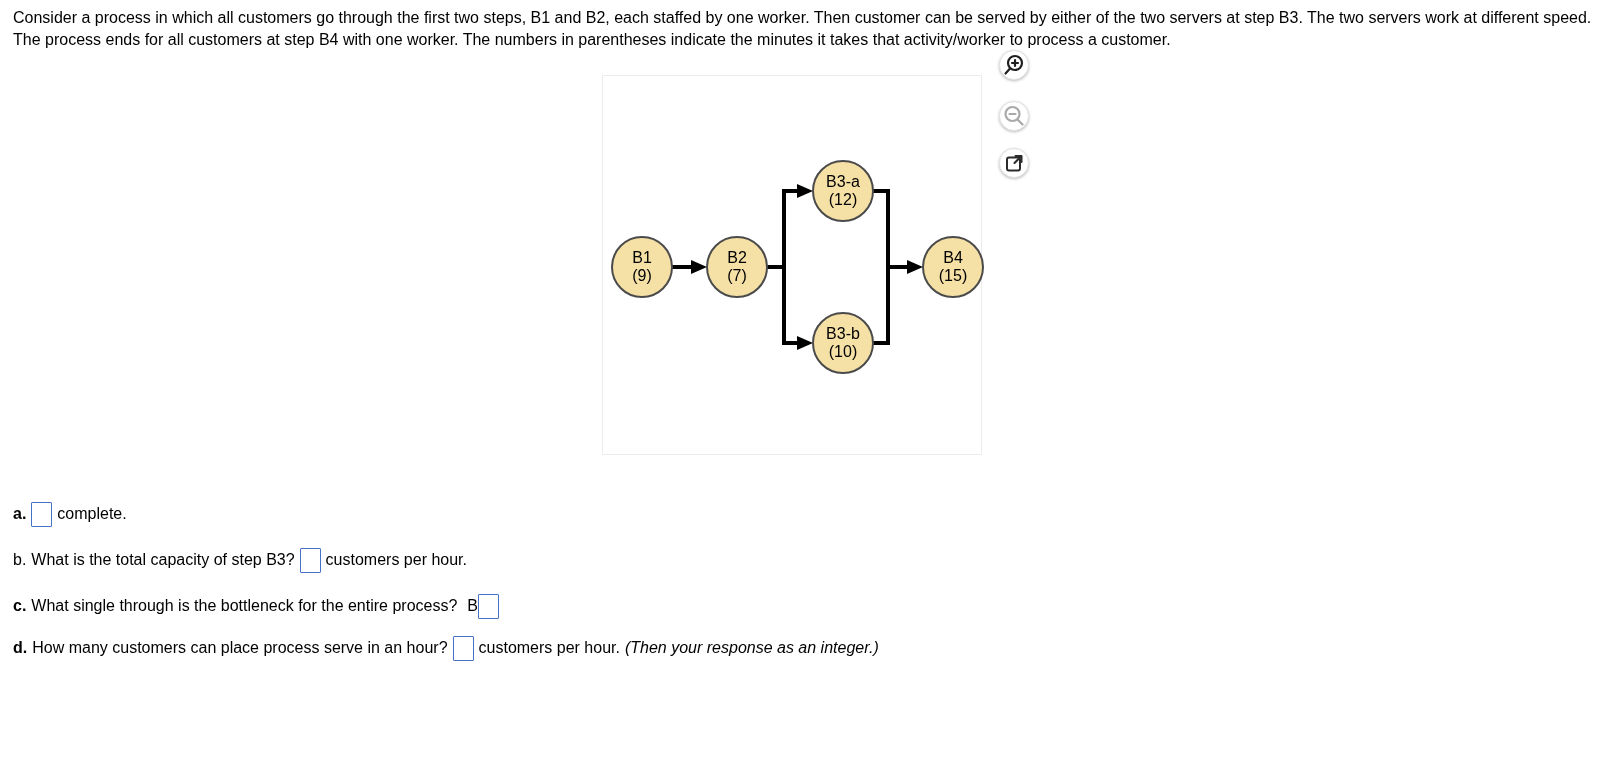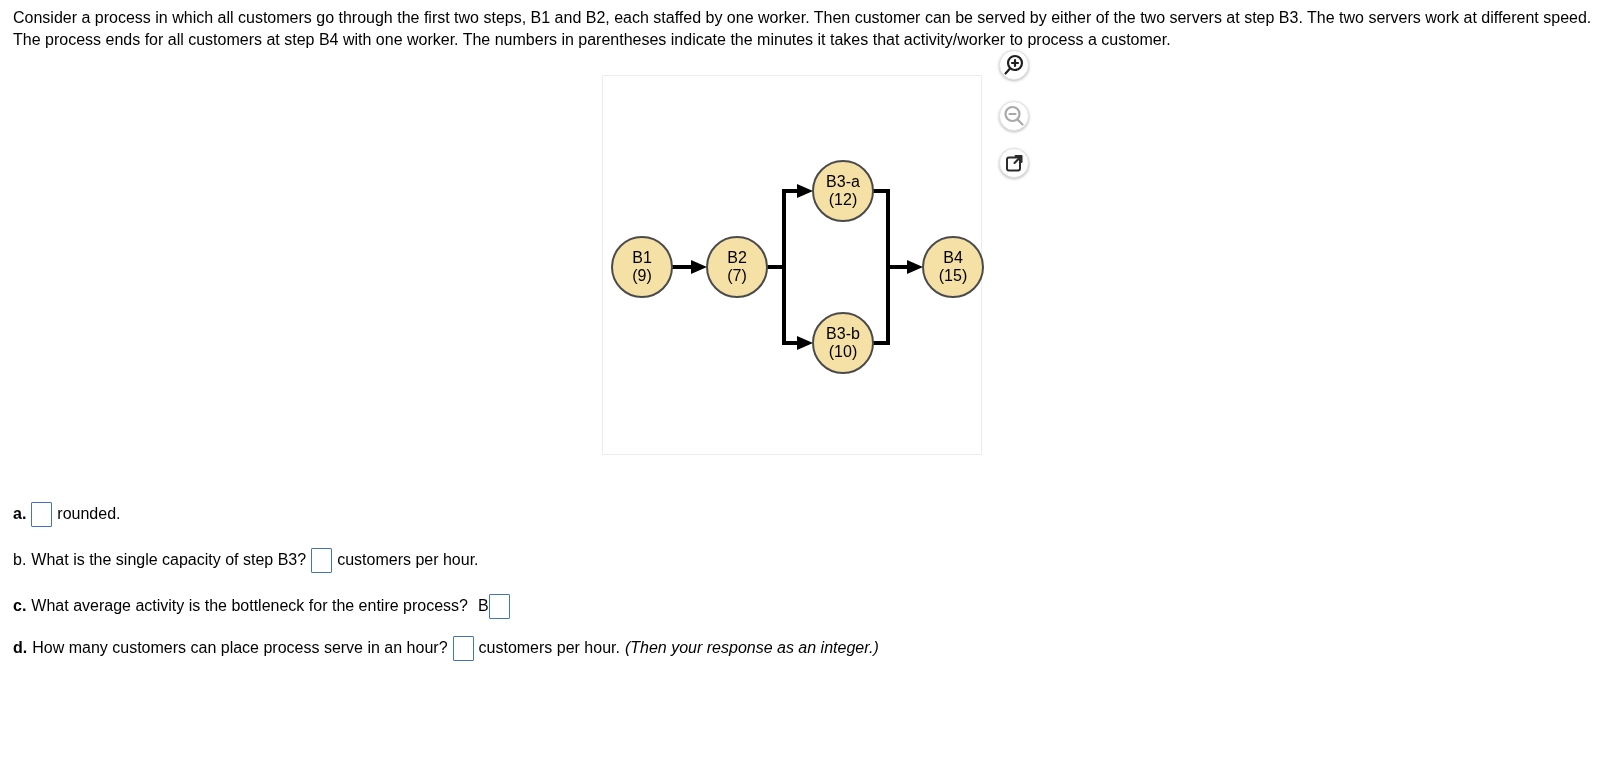--- a/index.html
+++ b/index.html
@@ -168,33 +168,33 @@
       <rect x="6" y="7.5" width="13" height="13" rx="2"></rect>
       <polyline points="14.5,6 20.5,6 20.5,12"></polyline>
       <line x1="13.5" y1="13" x2="20" y2="6.5"></line>
     </g>
   </svg>
 </button>
 
 <div class="q-row" style="top:500px">
   <span class="q-label bold">a.</span>
   <input class="answer-box" type="text" value="" style="">
-  <span class="q-after">rounded.</span>
+  <span class="q-after">complete.</span>
 </div>
 
 <div class="q-row" style="top:546px">
   <span class="q-label">b.</span>
-  <span class="q-text">What is the single capacity of step B3?</span>
+  <span class="q-text">What is the total capacity of step B3?</span>
   <input class="answer-box" type="text" value="" style="">
   <span class="q-after">customers per hour.</span>
 </div>
 
 <div class="q-row" style="top:592px">
   <span class="q-label bold">c.</span>
-  <span class="q-text">What average activity is the bottleneck for the entire process?</span>
+  <span class="q-text">What single through is the bottleneck for the entire process?</span>
   <span class="prefix">B</span>
   <input class="answer-box tight" type="text" value="" style="">
 </div>
 
 <div class="q-row" style="top:634px">
   <span class="q-label bold">d.</span>
   <span class="q-text">How many customers can place process serve in an hour?</span>
   <input class="answer-box" type="text" value="" style="">
   <span class="q-after">customers per hour.</span>
   <span class="q-hint">(Then your response as an integer.)</span>

